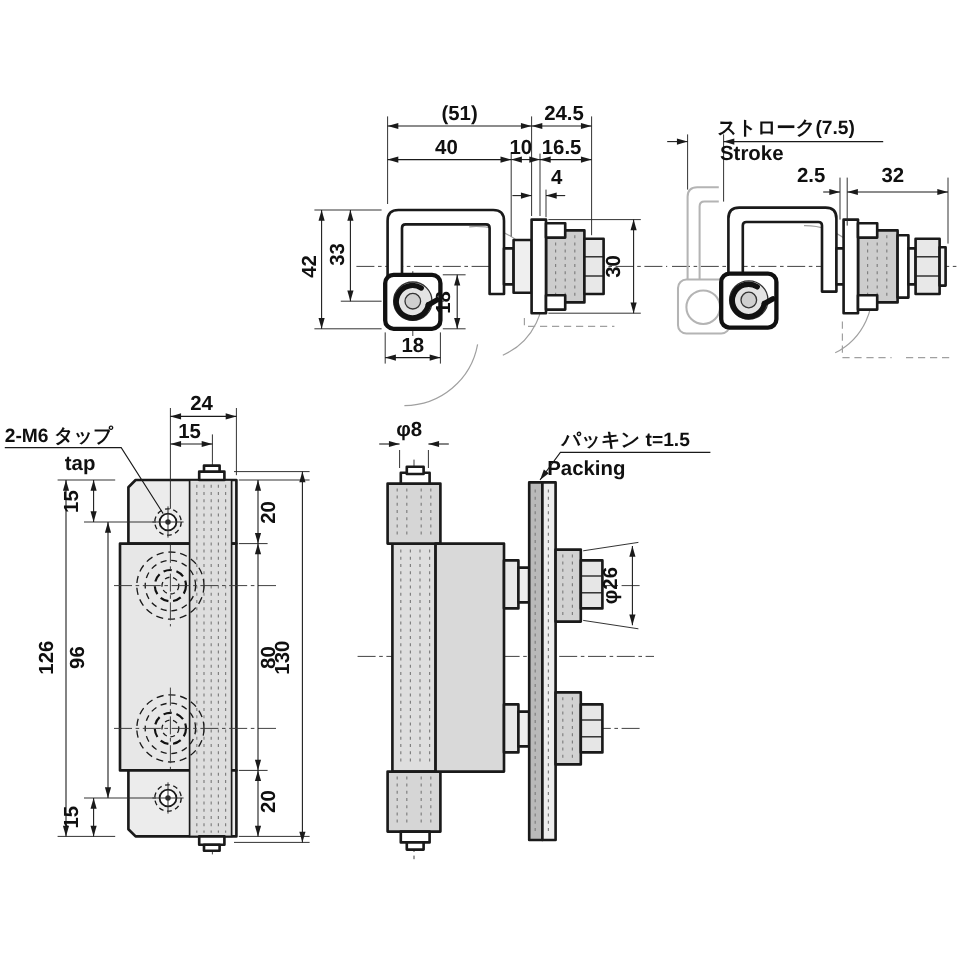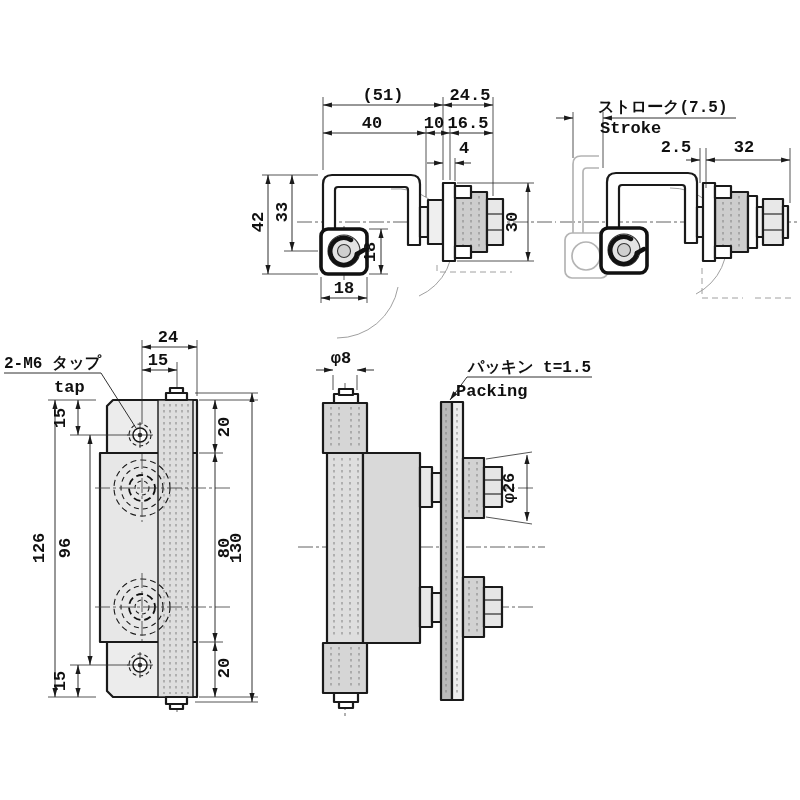--- a/index.html
+++ b/index.html
@@ -1,17 +1,17 @@
 <!DOCTYPE html>
 <html><head>
 <meta charset="utf-8">
 <style>
   html,body{margin:0;padding:0;background:#fff;}
   #page{position:relative;width:800px;height:800px;background:#ffffff;overflow:hidden;
-        font-family:Liberation Mono, monospace;}
+        font-family:Liberation Sans, sans-serif;}
   svg{position:absolute;inset:0;}
   .ol{stroke:#1a1a1a;stroke-width:2.2;fill:#ffffff;stroke-linejoin:round;}
   .olf{stroke:#1a1a1a;stroke-width:2.2;stroke-linejoin:round;}
   .thin{stroke:#1a1a1a;stroke-width:1.1;fill:none;}
   .dim{stroke:#1a1a1a;stroke-width:0.9;fill:none;}
   .ext{stroke:#2a2a2a;stroke-width:0.8;fill:none;}
   .cl{stroke:#3a3a3a;stroke-width:0.8;fill:none;stroke-dasharray:15 3 3 3;}
   .ph{stroke:#a0a0a0;stroke-width:1;fill:none;}
   .gh{stroke:#b4b4b4;stroke-width:1.7;fill:none;stroke-linejoin:round;}
   .tex{stroke:#808080;stroke-width:1;stroke-dasharray:2.5 3.5;}

